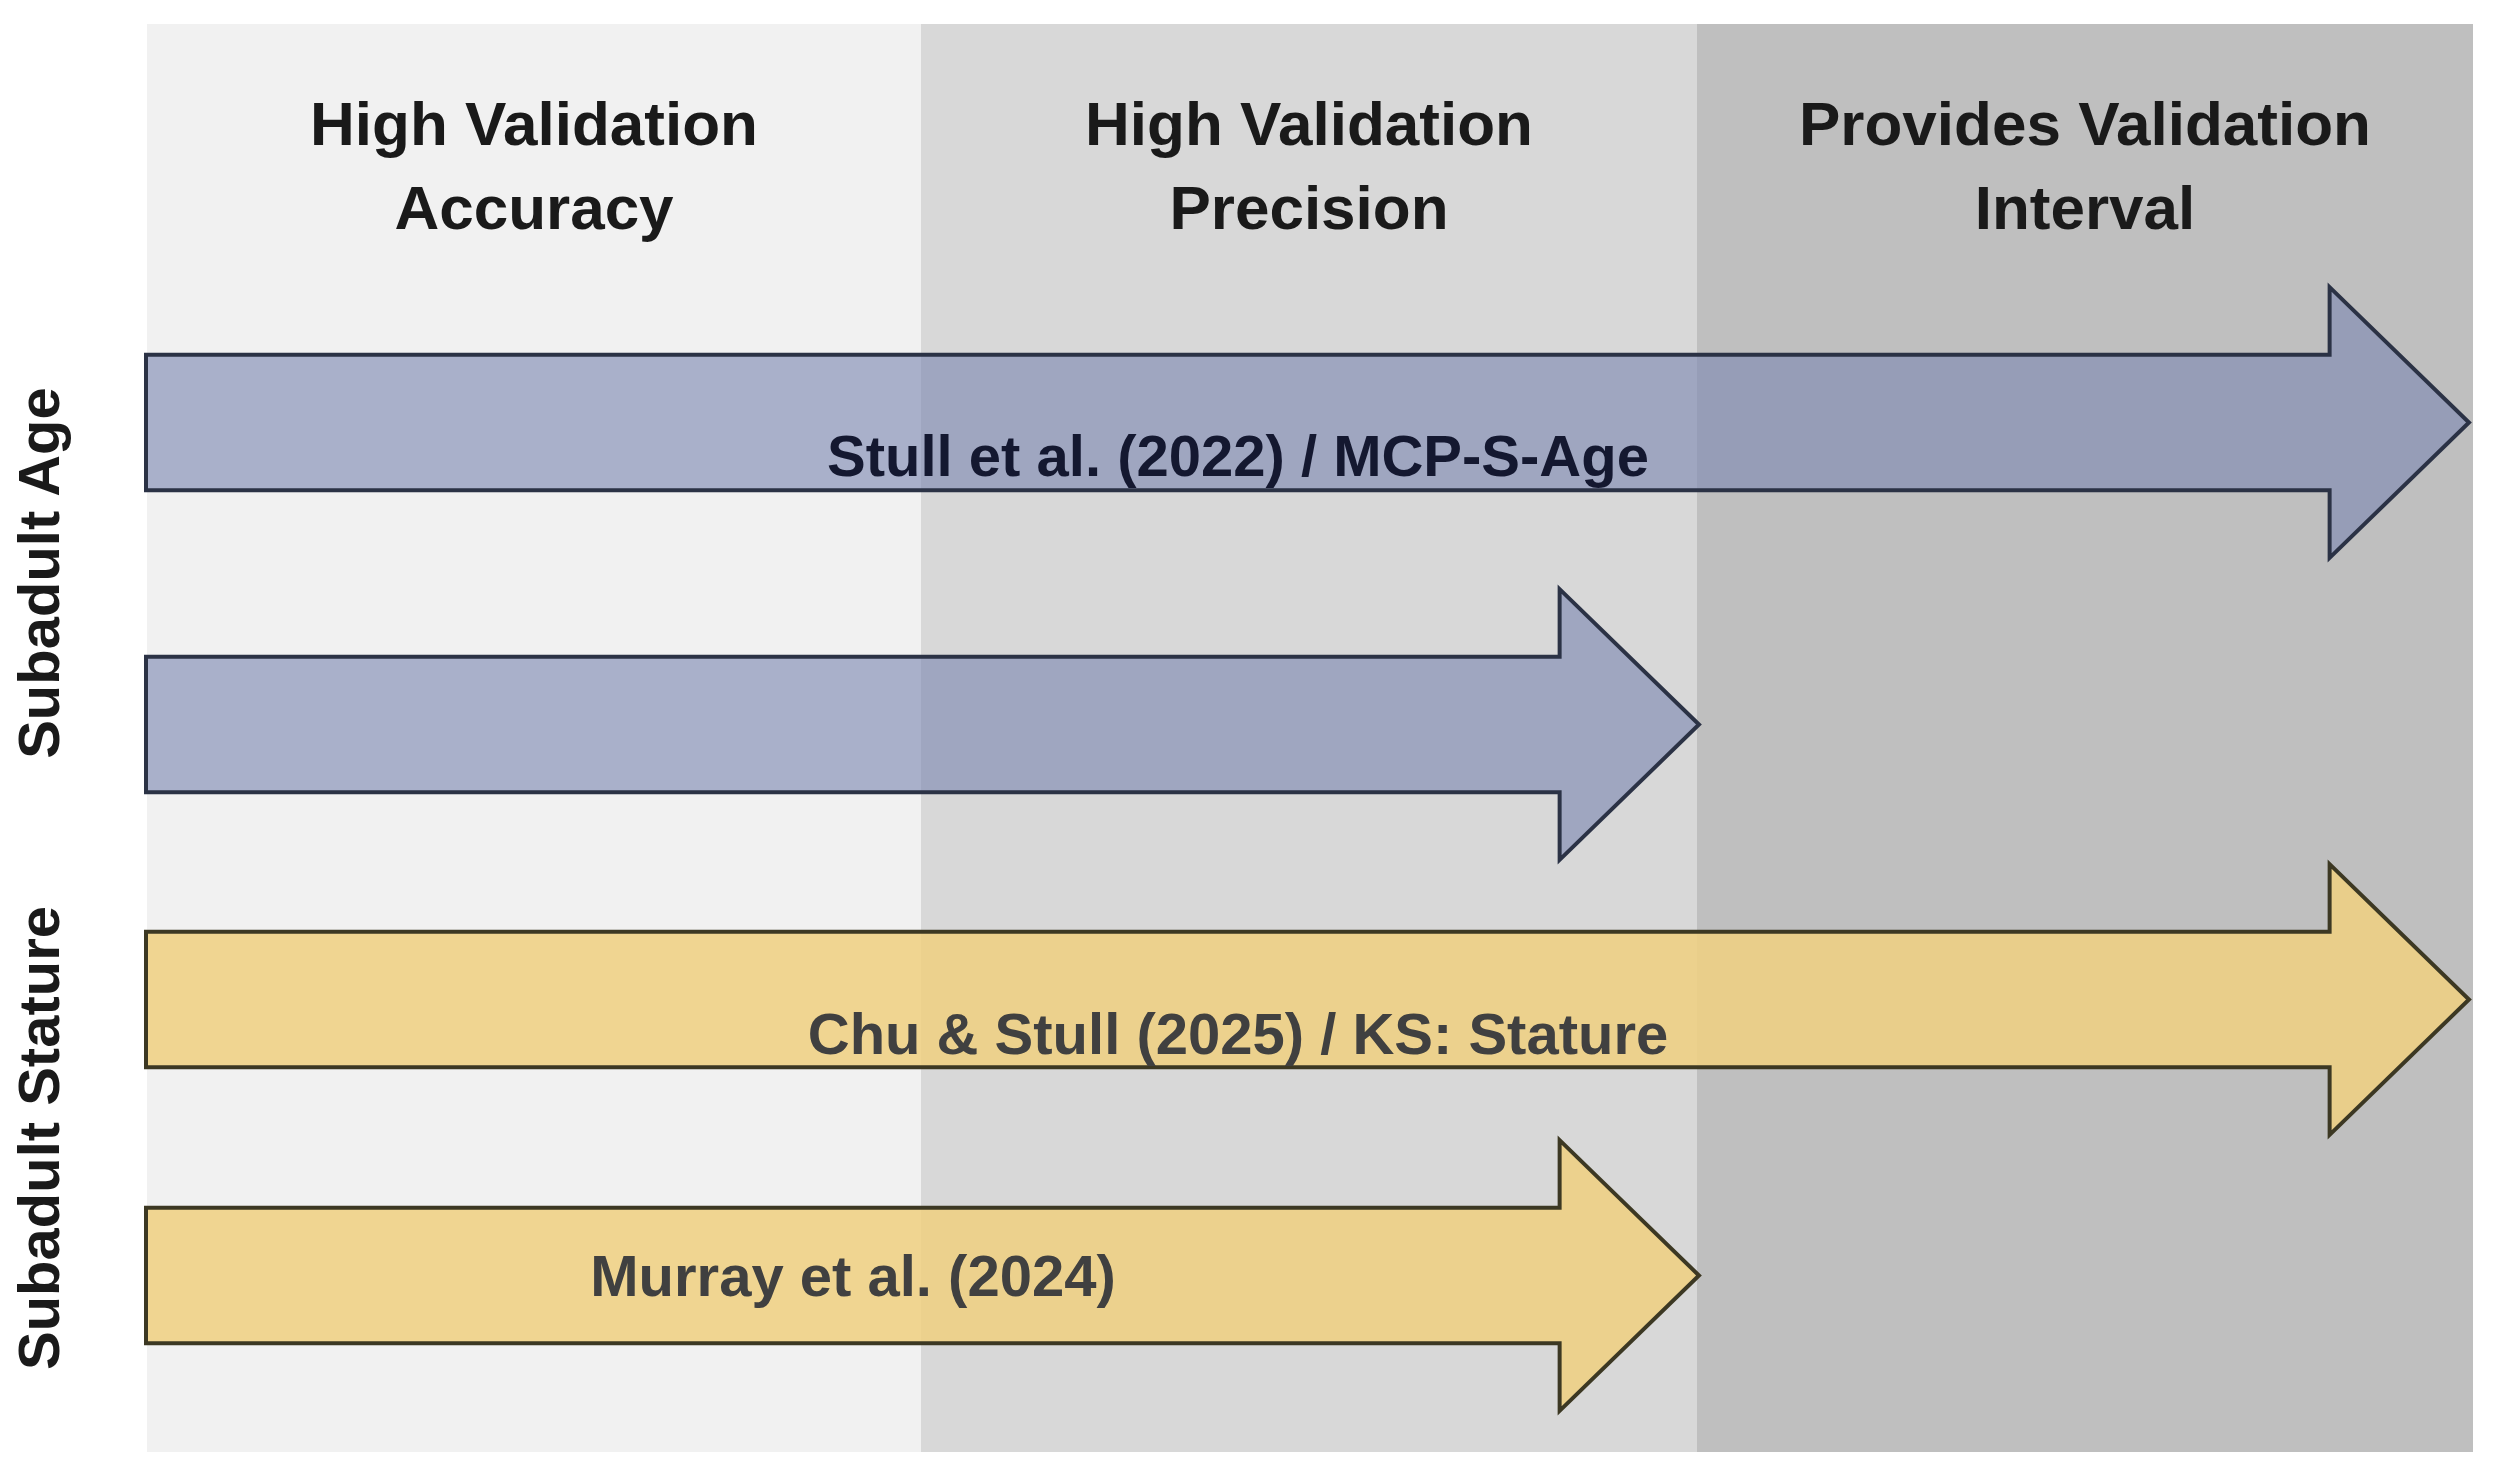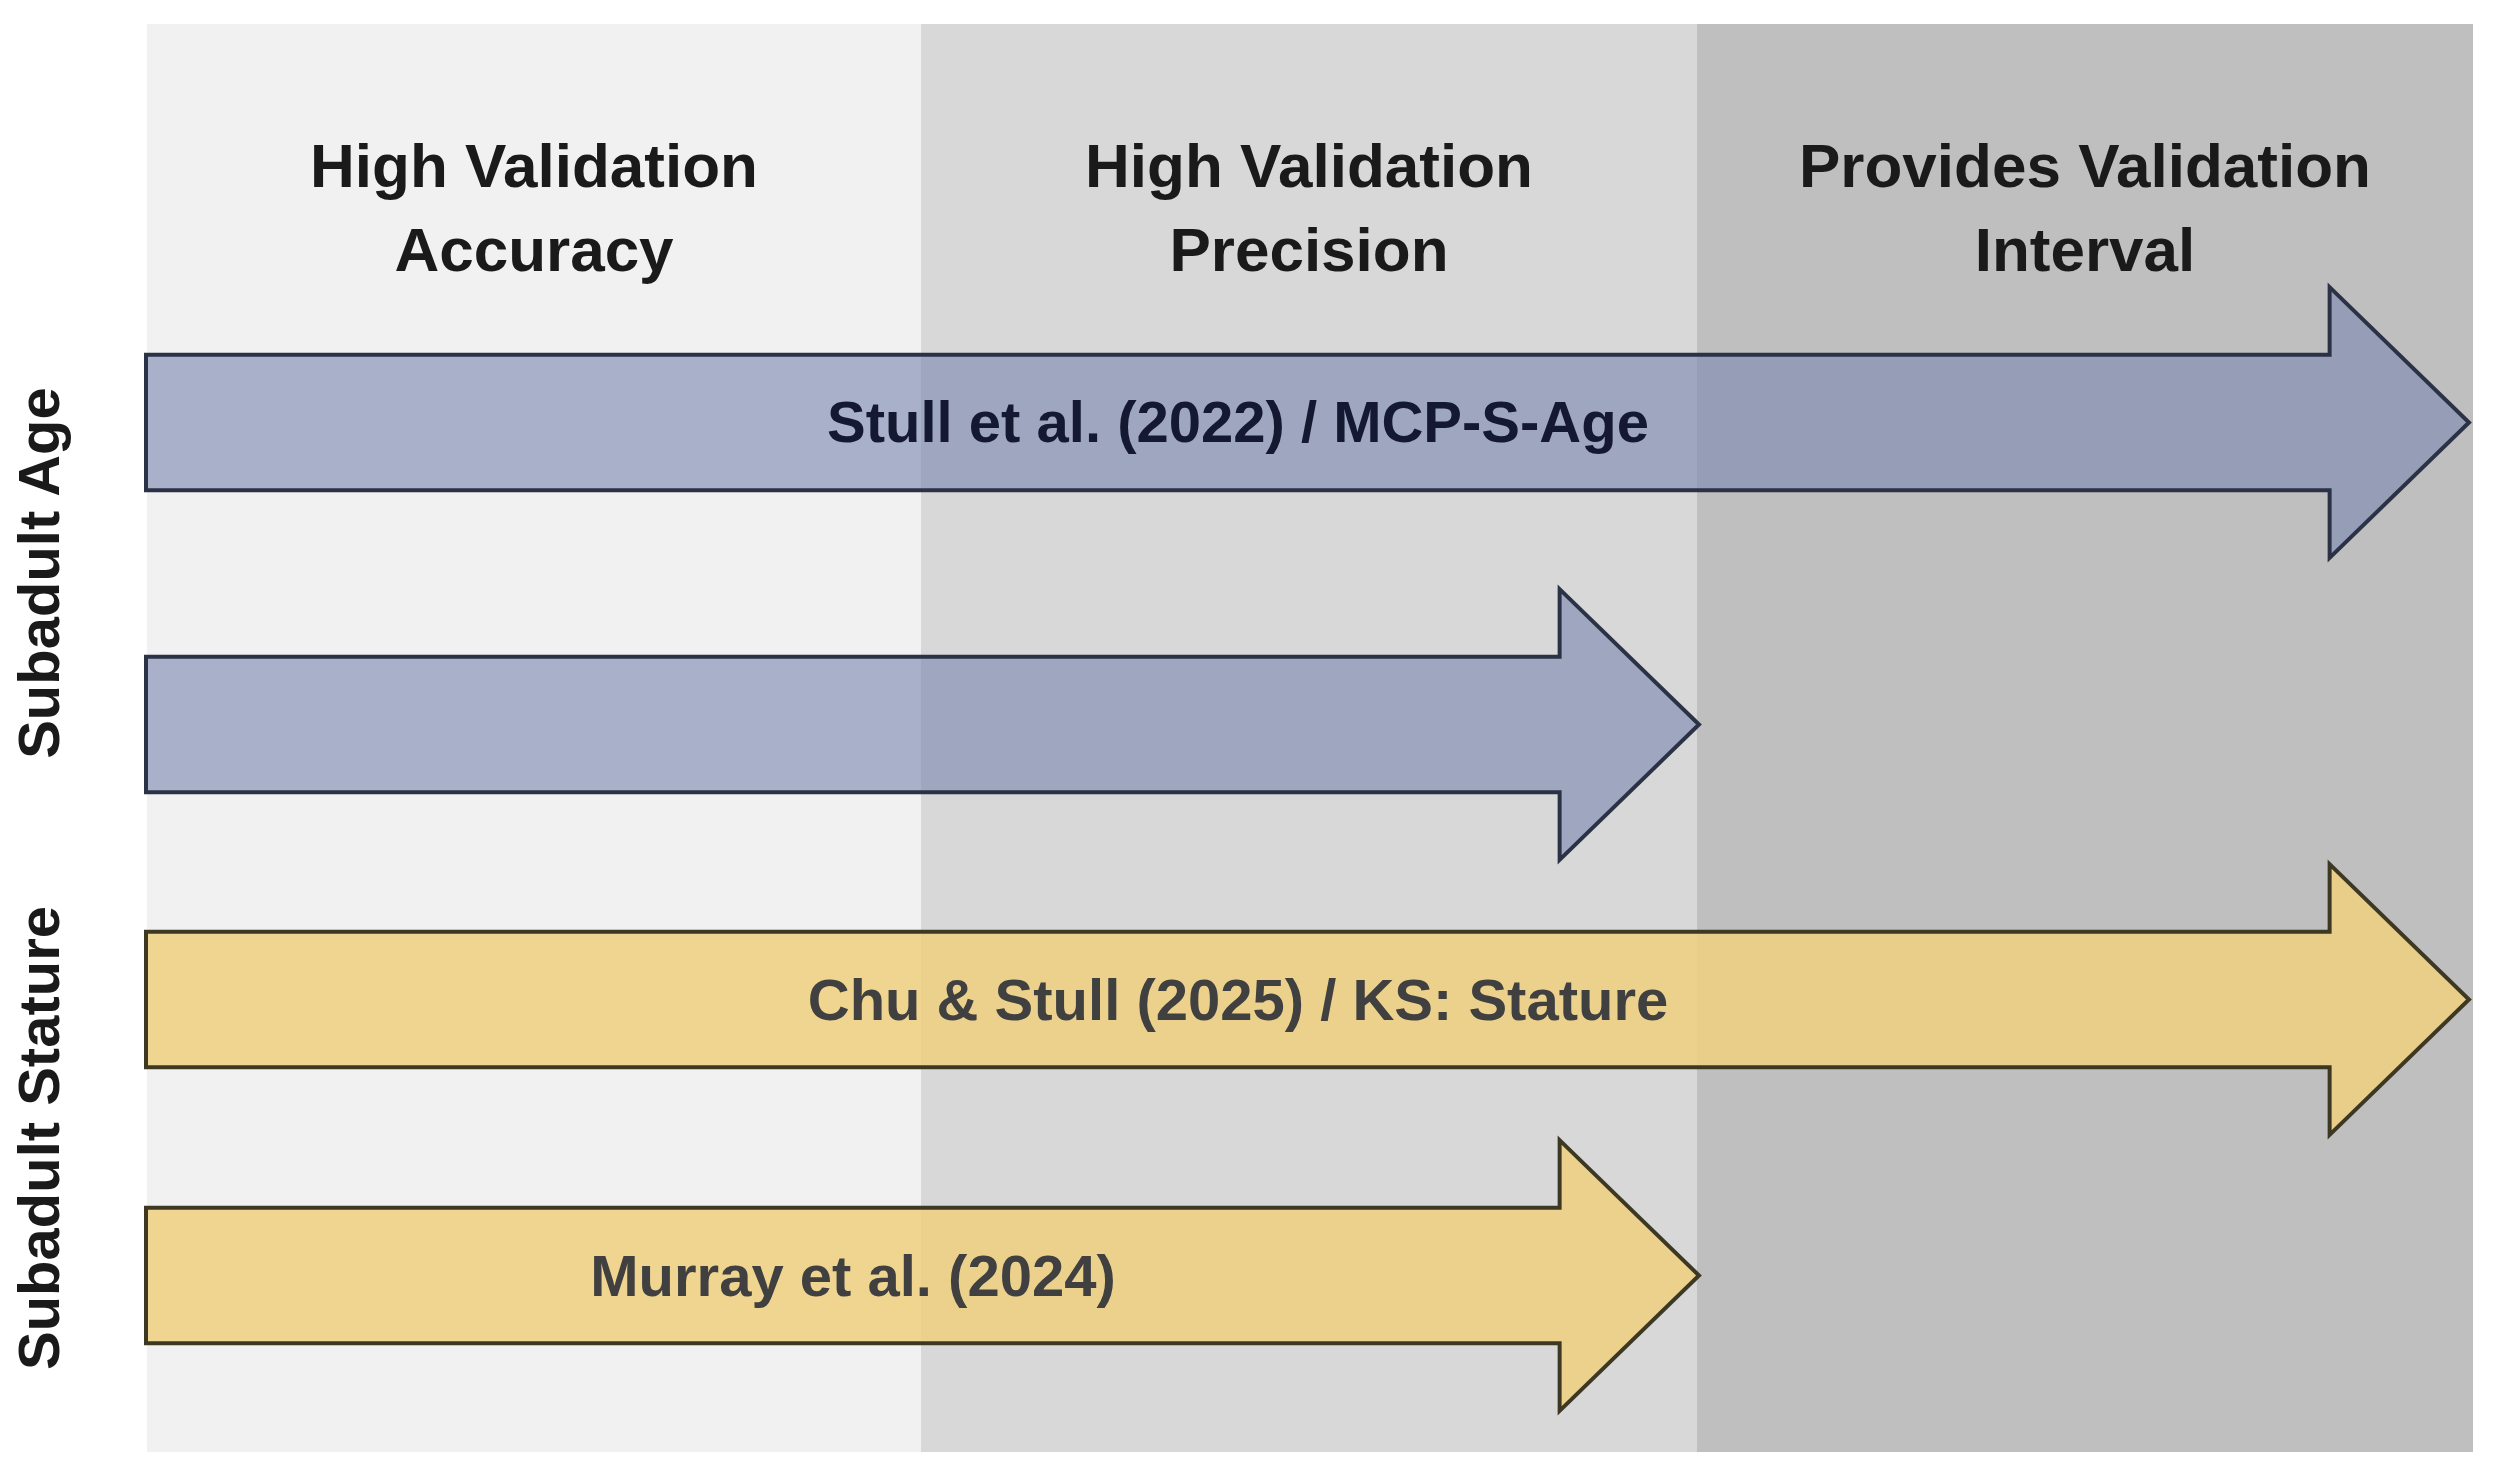--- a/index.html
+++ b/index.html
@@ -10,21 +10,21 @@
     background: #ffffff;
     font-family: "Liberation Sans", sans-serif;
     overflow: hidden;
   }
   
   .band { position: absolute; top: 24px; height: 1428px; }
   .band1 { left: 147px;  width: 774px; background: #f1f1f1; }
   .band2 { left: 921px; width: 776px; background: #d8d8d8; }
   .band3 { left: 1697px; width: 776px; background: #bfbfbf; }
   .band-header {
-    padding-top: 100px;
+    padding-top: 58px;
     text-align: center;
     font-size: 62px;
     line-height: 1.35;
     font-weight: bold;
     color: #1a1a1a;
     white-space: pre-line;
   }
   
   .side-label {
     position: absolute;
@@ -51,21 +51,21 @@
     height: 135px;
     display: flex;
     align-items: center;
     justify-content: center;
     font-size: 58px;
     font-weight: bold;
     white-space: nowrap;
   }
   .arrow-label.blue { color: #141830; }
   .arrow-label.gold { color: #404040; }
-  .w-full  { width: 2184px; }
+  .w-full  { width: 2184px; margin-top: 34px; }
   .w-short { width: 1414px; }
   #label-1 { top: 354px; }
   #label-2 { top: 657px; }
   #label-3 { top: 932px; }
   #label-4 { top: 1208px; }
 </style>
 </head>
 <body>
 
 <div id="canvas">

